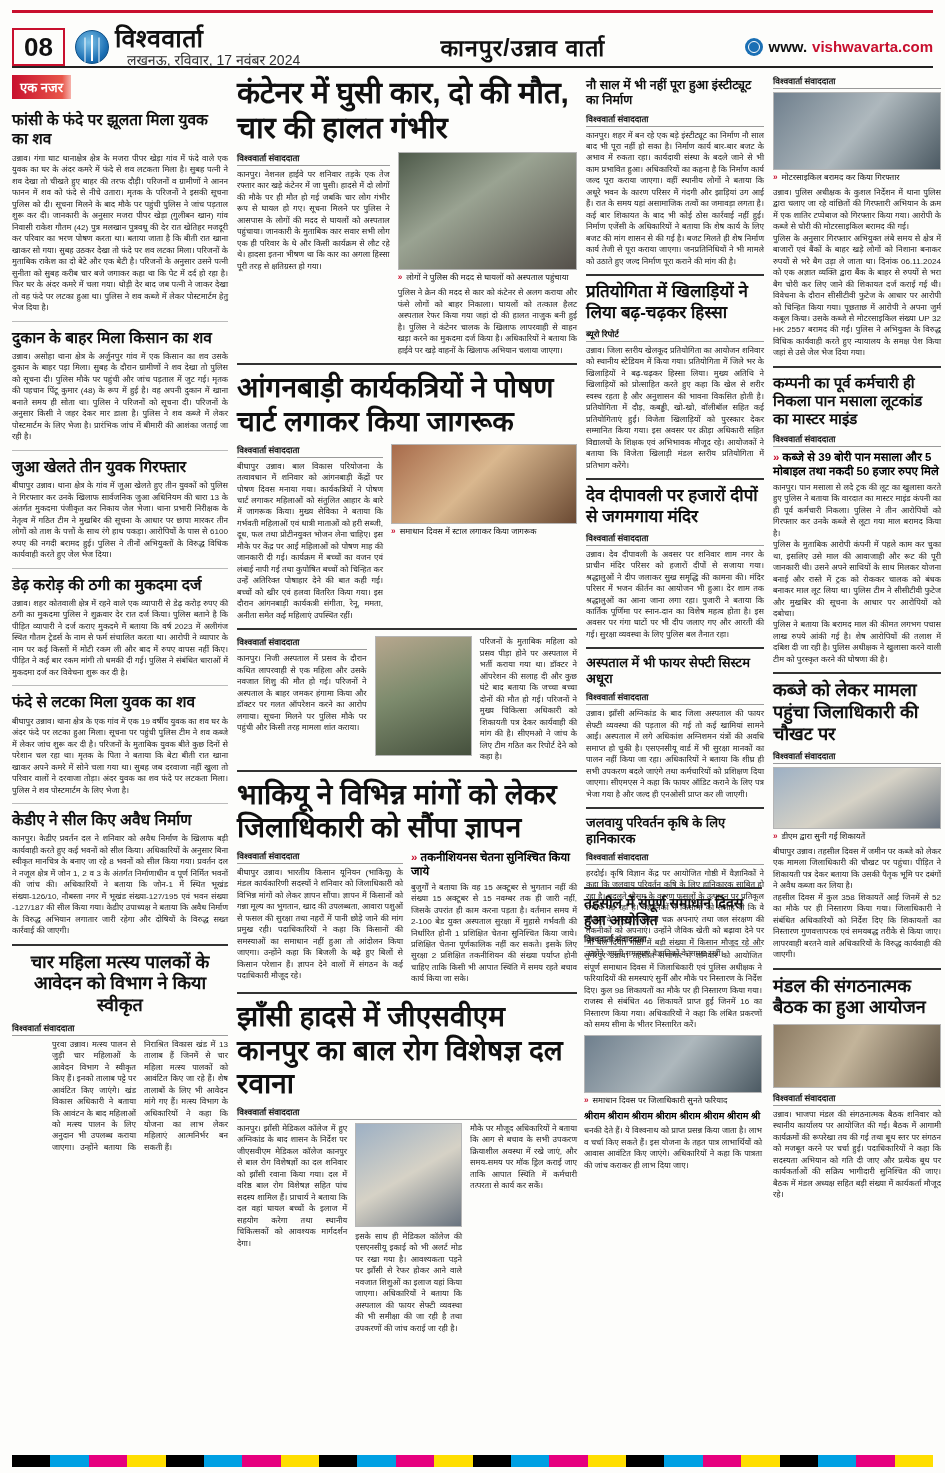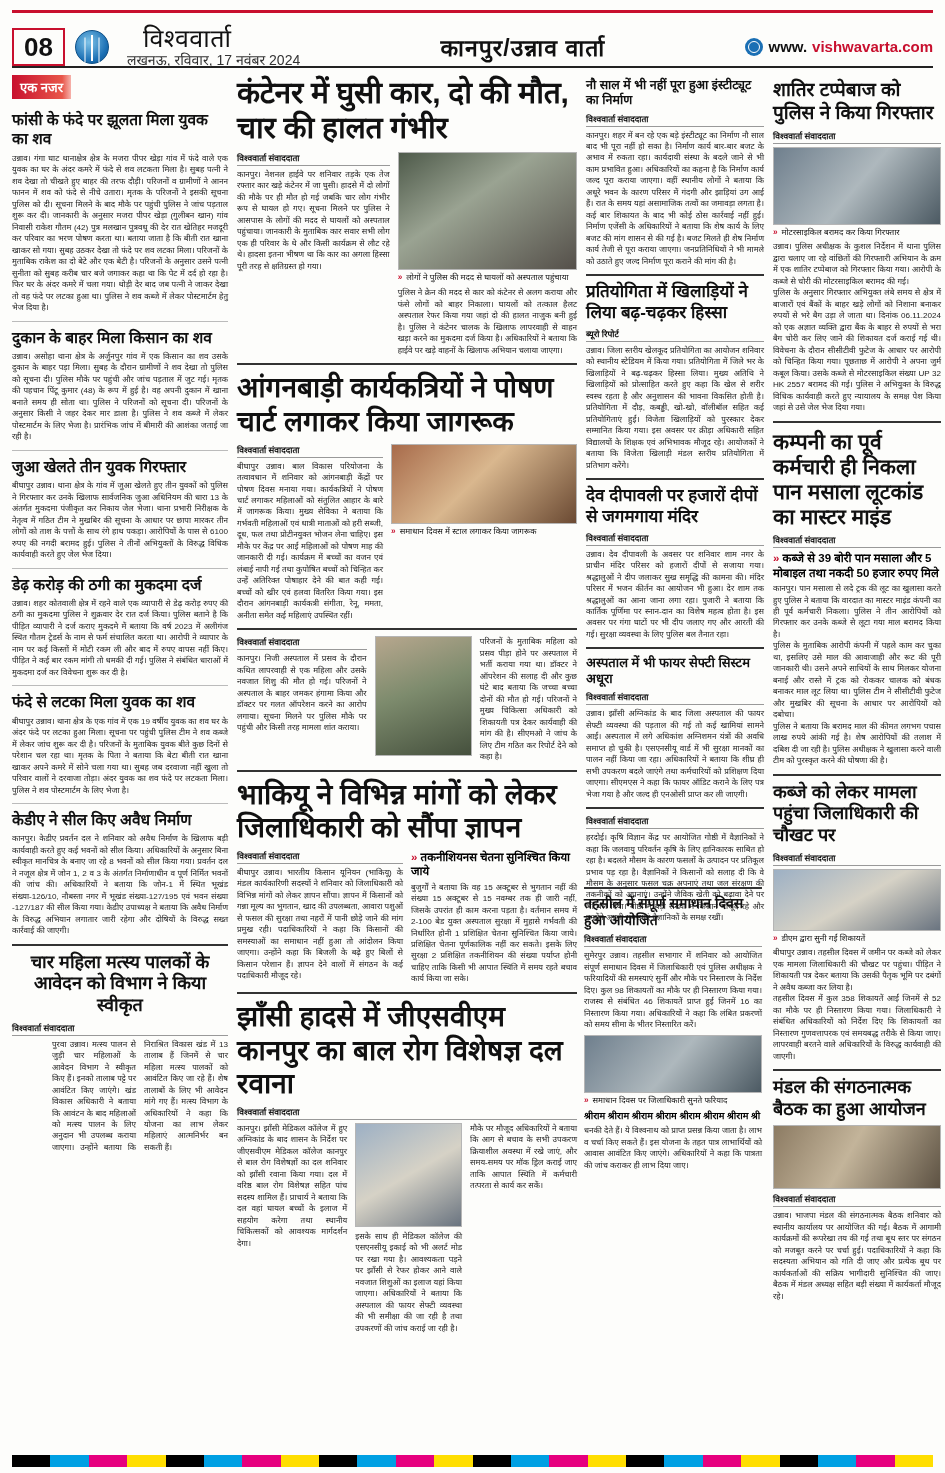--- a/index.html
+++ b/index.html
@@ -40,23 +40,22 @@
     border: 1px solid #0d4f86;
     position: relative;
   }
   .logo-mark:after{
     content:""; position:absolute; left:50%; top:4px; width:2px; height:26px;
     background:#fff; transform:translateX(-50%);
     box-shadow: -7px 2px 0 -0.5px #fff, 7px 2px 0 -0.5px #fff;
   }
   .logo-text { line-height: 1; }
   .logo-title {
-    font-size: 25px; font-weight: normal; color: #111;
+    font-size: 25px; font-weight: bold; color: #111;
     letter-spacing: .5px;
-    margin-left: 28px;
   }
   .logo-sub { font-size: 14px; color: #333; margin-top: 2px; margin-left: 12px; }
   .center-title {
     flex: 1; text-align: center;
     font-size: 23px; font-weight: bold; color: #111;
     letter-spacing: 1px;
   }
   .site {
     display:flex; align-items:center; gap:5px;
     font-size: 15px; color:#111; font-weight:bold;
@@ -301,38 +300,38 @@
       <div class="body">उन्नाव। देव दीपावली के अवसर पर शनिवार शाम नगर के प्राचीन मंदिर परिसर को हजारों दीपों से सजाया गया। श्रद्धालुओं ने दीप जलाकर सुख समृद्धि की कामना की। मंदिर परिसर में भजन कीर्तन का आयोजन भी हुआ। देर शाम तक श्रद्धालुओं का आना जाना लगा रहा। पुजारी ने बताया कि कार्तिक पूर्णिमा पर स्नान-दान का विशेष महत्व होता है। इस अवसर पर गंगा घाटों पर भी दीप जलाए गए और आरती की गई। सुरक्षा व्यवस्था के लिए पुलिस बल तैनात रहा।</div>
 
       <div class="rule-thick"></div>
 
       <h2 class="sm" style="font-size:13px;">अस्पताल में भी फायर सेफ्टी सिस्टम अधूरा</h2>
       <div class="byline">विश्ववार्ता संवाददाता</div>
       <div class="body">उन्नाव। झाँसी अग्निकांड के बाद जिला अस्पताल की फायर सेफ्टी व्यवस्था की पड़ताल की गई तो कई खामियां सामने आईं। अस्पताल में लगे अधिकांश अग्निशमन यंत्रों की अवधि समाप्त हो चुकी है। एसएनसीयू वार्ड में भी सुरक्षा मानकों का पालन नहीं किया जा रहा। अधिकारियों ने बताया कि शीघ्र ही सभी उपकरण बदले जाएंगे तथा कर्मचारियों को प्रशिक्षण दिया जाएगा। सीएमएस ने कहा कि फायर ऑडिट कराने के लिए पत्र भेजा गया है और जल्द ही एनओसी प्राप्त कर ली जाएगी।</div>
 
       <div class="rule-thick"></div>
 
+      <h2 class="sm" style="font-size:13px;">जलवायु परिवर्तन कृषि के लिए हानिकारक</h2>
       <div class="byline">विश्ववार्ता संवाददाता</div>
       <div class="body">हरदोई। कृषि विज्ञान केंद्र पर आयोजित गोष्ठी में वैज्ञानिकों ने कहा कि जलवायु परिवर्तन कृषि के लिए हानिकारक साबित हो रहा है। बदलते मौसम के कारण फसलों के उत्पादन पर प्रतिकूल प्रभाव पड़ रहा है। वैज्ञानिकों ने किसानों को सलाह दी कि वे मौसम के अनुसार फसल चक्र अपनाएं तथा जल संरक्षण की तकनीकों को अपनाएं। उन्होंने जैविक खेती को बढ़ावा देने पर भी बल दिया। गोष्ठी में बड़ी संख्या में किसान मौजूद रहे और उन्होंने अपनी समस्याएं वैज्ञानिकों के समक्ष रखीं।</div>
     </div>
 
     <div class="col">
-      <h2 class="med" style="font-size:19px;">शातिर टप्पेबाज को पुलिस ने किया गिरफ्तार</h2>
       <div class="byline">विश्ववार्ता संवाददाता</div>
       <div class="photo ph-c" style="height:78px;"></div>
       <div class="cap">
         <span class="arrow">»</span>
         <span>मोटरसाइकिल बरामद कर किया गिरफ्तार</span>
       </div>
       <div class="body" style="margin-top:3px;">उन्नाव। पुलिस अधीक्षक के कुशल निर्देशन में थाना पुलिस द्वारा चलाए जा रहे वांछितों की गिरफ्तारी अभियान के क्रम में एक शातिर टप्पेबाज को गिरफ्तार किया गया। आरोपी के कब्जे से चोरी की मोटरसाइकिल बरामद की गई।</div>
       <div class="body">पुलिस के अनुसार गिरफ्तार अभियुक्त लंबे समय से क्षेत्र में बाजारों एवं बैंकों के बाहर खड़े लोगों को निशाना बनाकर रुपयों से भरे बैग उड़ा ले जाता था। दिनांक 06.11.2024 को एक अज्ञात व्यक्ति द्वारा बैंक के बाहर से रुपयों से भरा बैग चोरी कर लिए जाने की शिकायत दर्ज कराई गई थी। विवेचना के दौरान सीसीटीवी फुटेज के आधार पर आरोपी को चिन्हित किया गया। पूछताछ में आरोपी ने अपना जुर्म कबूल किया। उसके कब्जे से मोटरसाइकिल संख्या UP 32 HK 2557 बरामद की गई। पुलिस ने अभियुक्त के विरुद्ध विधिक कार्यवाही करते हुए न्यायालय के समक्ष पेश किया जहां से उसे जेल भेज दिया गया।</div>
 
       <div class="rule-thick"></div>
 
-      <h2 class="med" style="font-size:21px;">कम्पनी का पूर्व कर्मचारी ही निकला पान मसाला लूटकांड का मास्टर माइंड</h2>
+      <h2 class="med" style="font-size:15px;">कम्पनी का पूर्व कर्मचारी ही निकला पान मसाला लूटकांड का मास्टर माइंड</h2>
       <div class="byline">विश्ववार्ता संवाददाता</div>
       <div class="subhead">
         <span class="arrow" style="color:#c8102e;">»</span>
         <span>कब्जे से 39 बोरी पान मसाला और 5 मोबाइल तथा नकदी 50 हजार रुपए मिले</span>
       </div>
       <div class="body">कानपुर। पान मसाला से लदे ट्रक की लूट का खुलासा करते हुए पुलिस ने बताया कि वारदात का मास्टर माइंड कंपनी का ही पूर्व कर्मचारी निकला। पुलिस ने तीन आरोपियों को गिरफ्तार कर उनके कब्जे से लूटा गया माल बरामद किया है।</div>
       <div class="body">पुलिस के मुताबिक आरोपी कंपनी में पहले काम कर चुका था, इसलिए उसे माल की आवाजाही और रूट की पूरी जानकारी थी। उसने अपने साथियों के साथ मिलकर योजना बनाई और रास्ते में ट्रक को रोककर चालक को बंधक बनाकर माल लूट लिया था। पुलिस टीम ने सीसीटीवी फुटेज और मुखबिर की सूचना के आधार पर आरोपियों को दबोचा।</div>
       <div class="body">पुलिस ने बताया कि बरामद माल की कीमत लगभग पचास लाख रुपये आंकी गई है। शेष आरोपियों की तलाश में दबिश दी जा रही है। पुलिस अधीक्षक ने खुलासा करने वाली टीम को पुरस्कृत करने की घोषणा की है।</div>
 
       <div class="rule-thick"></div>

